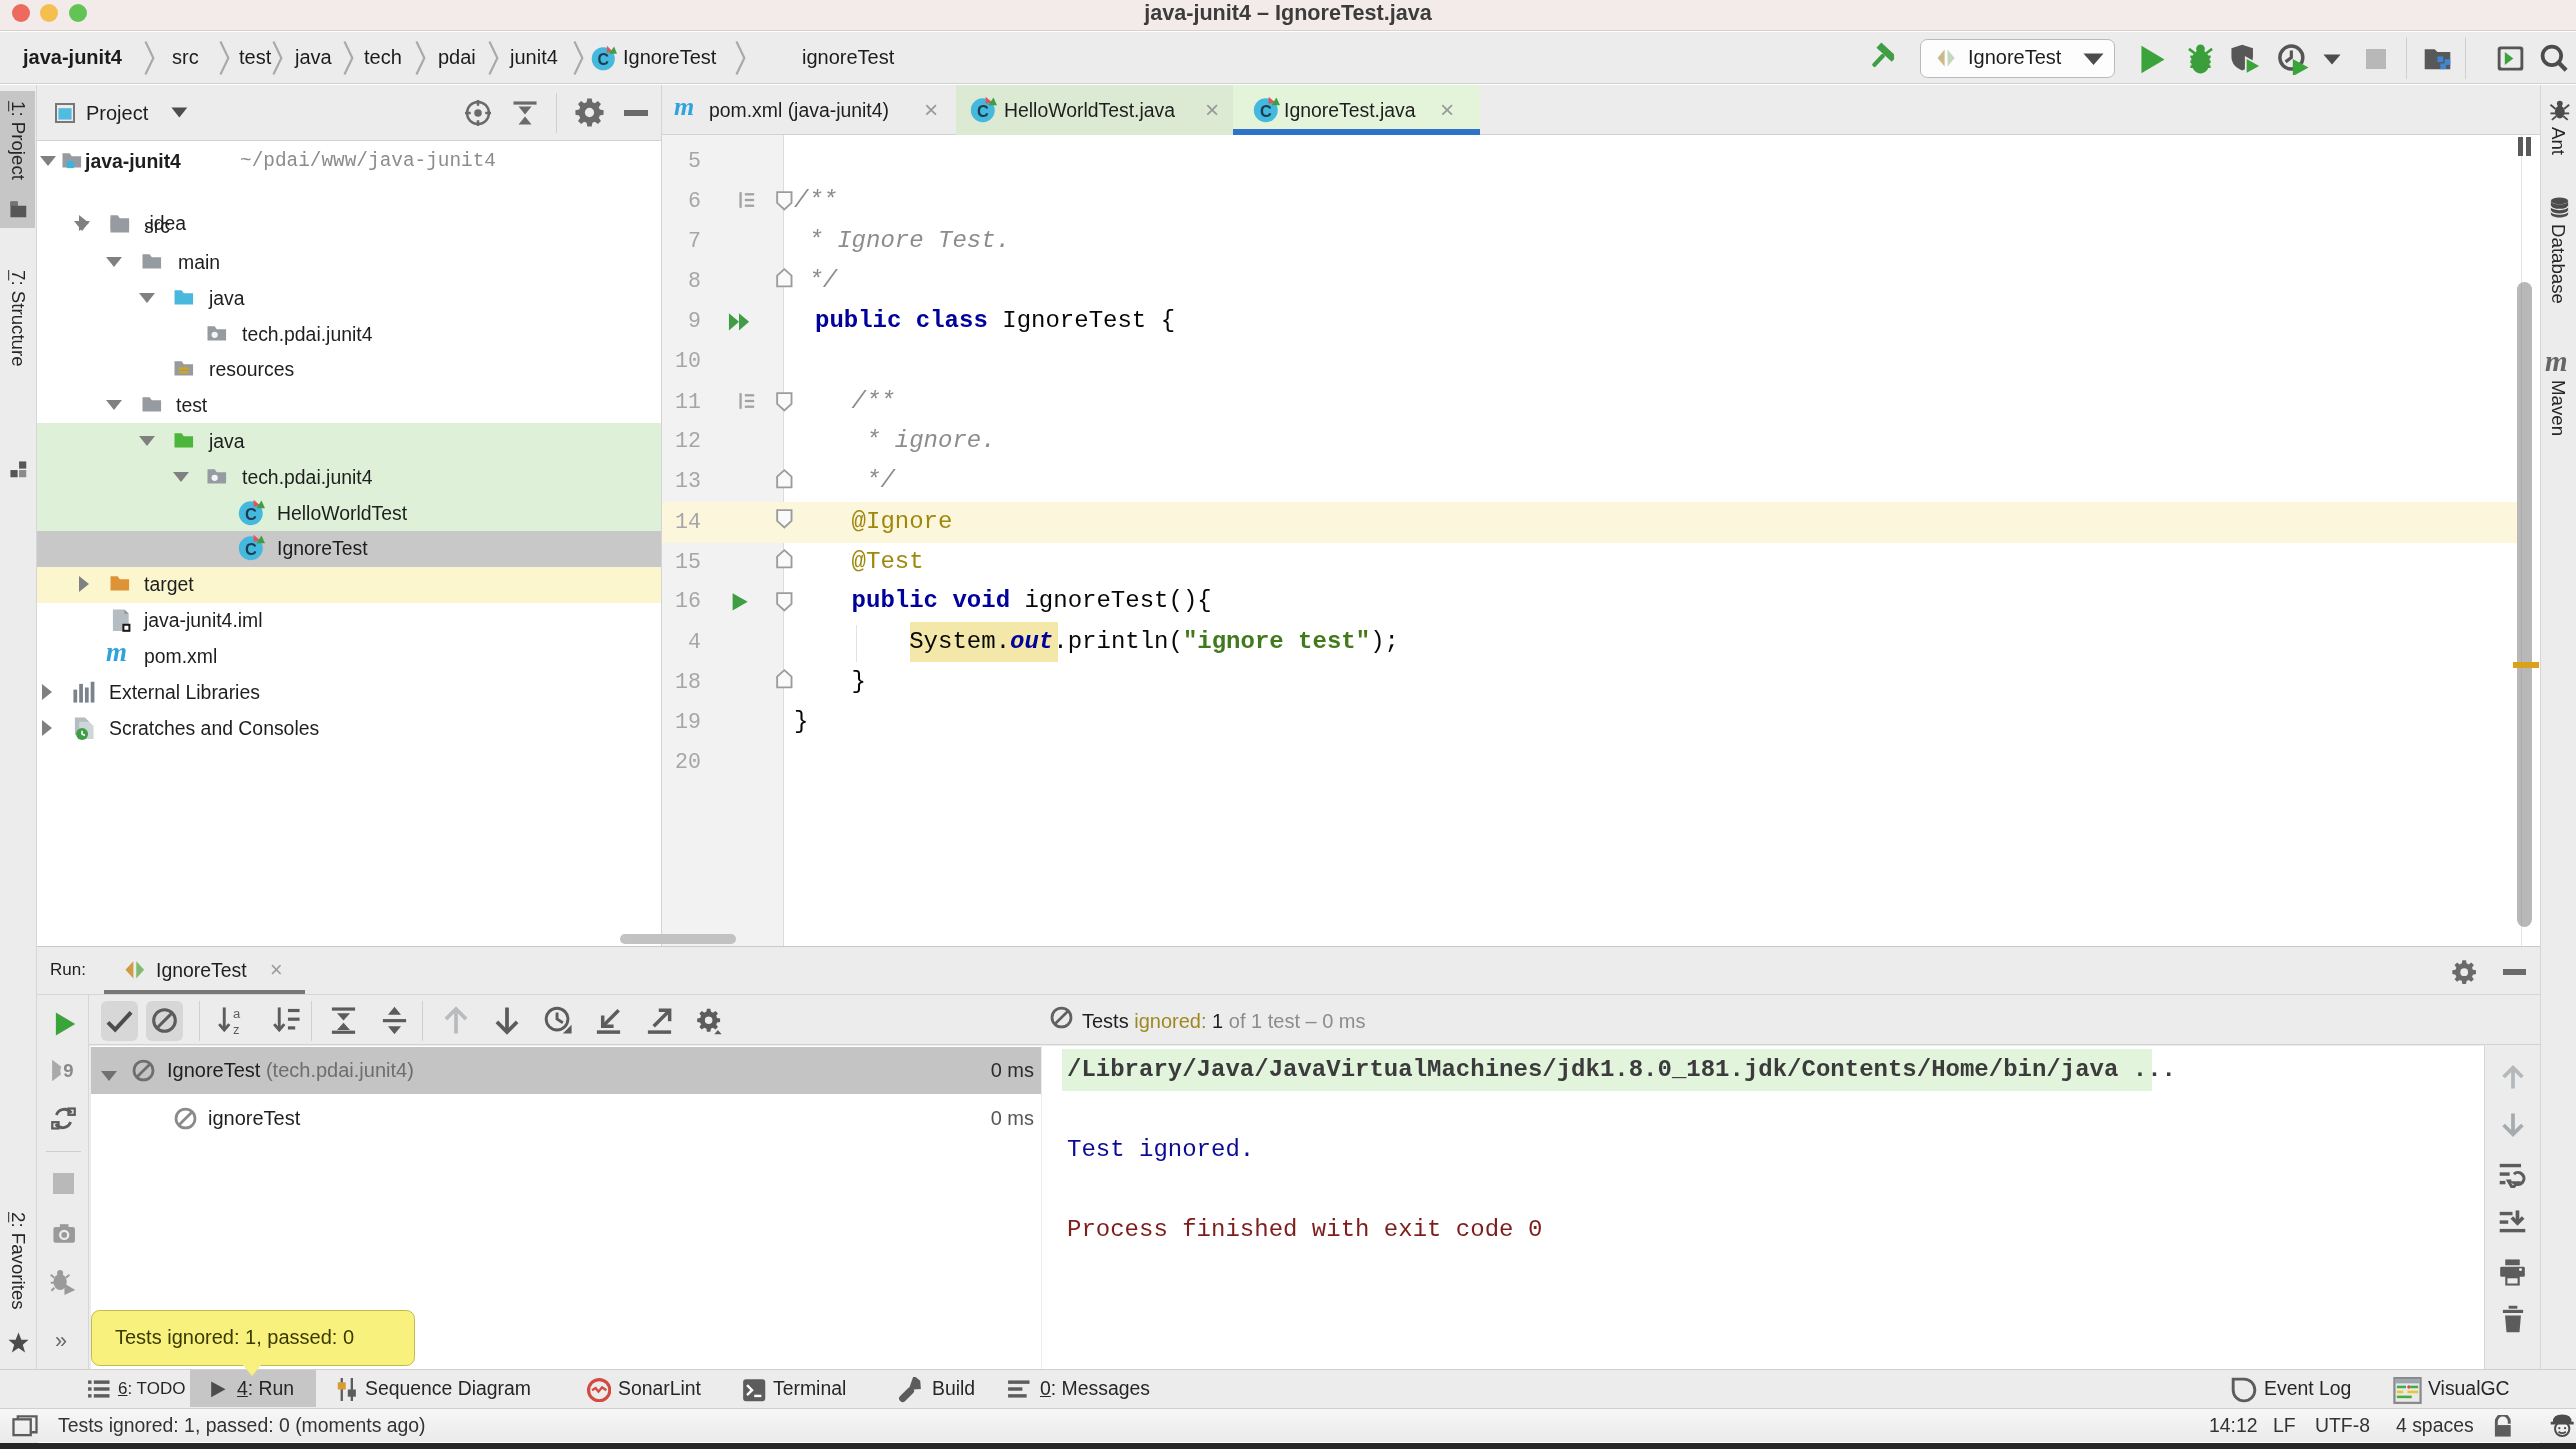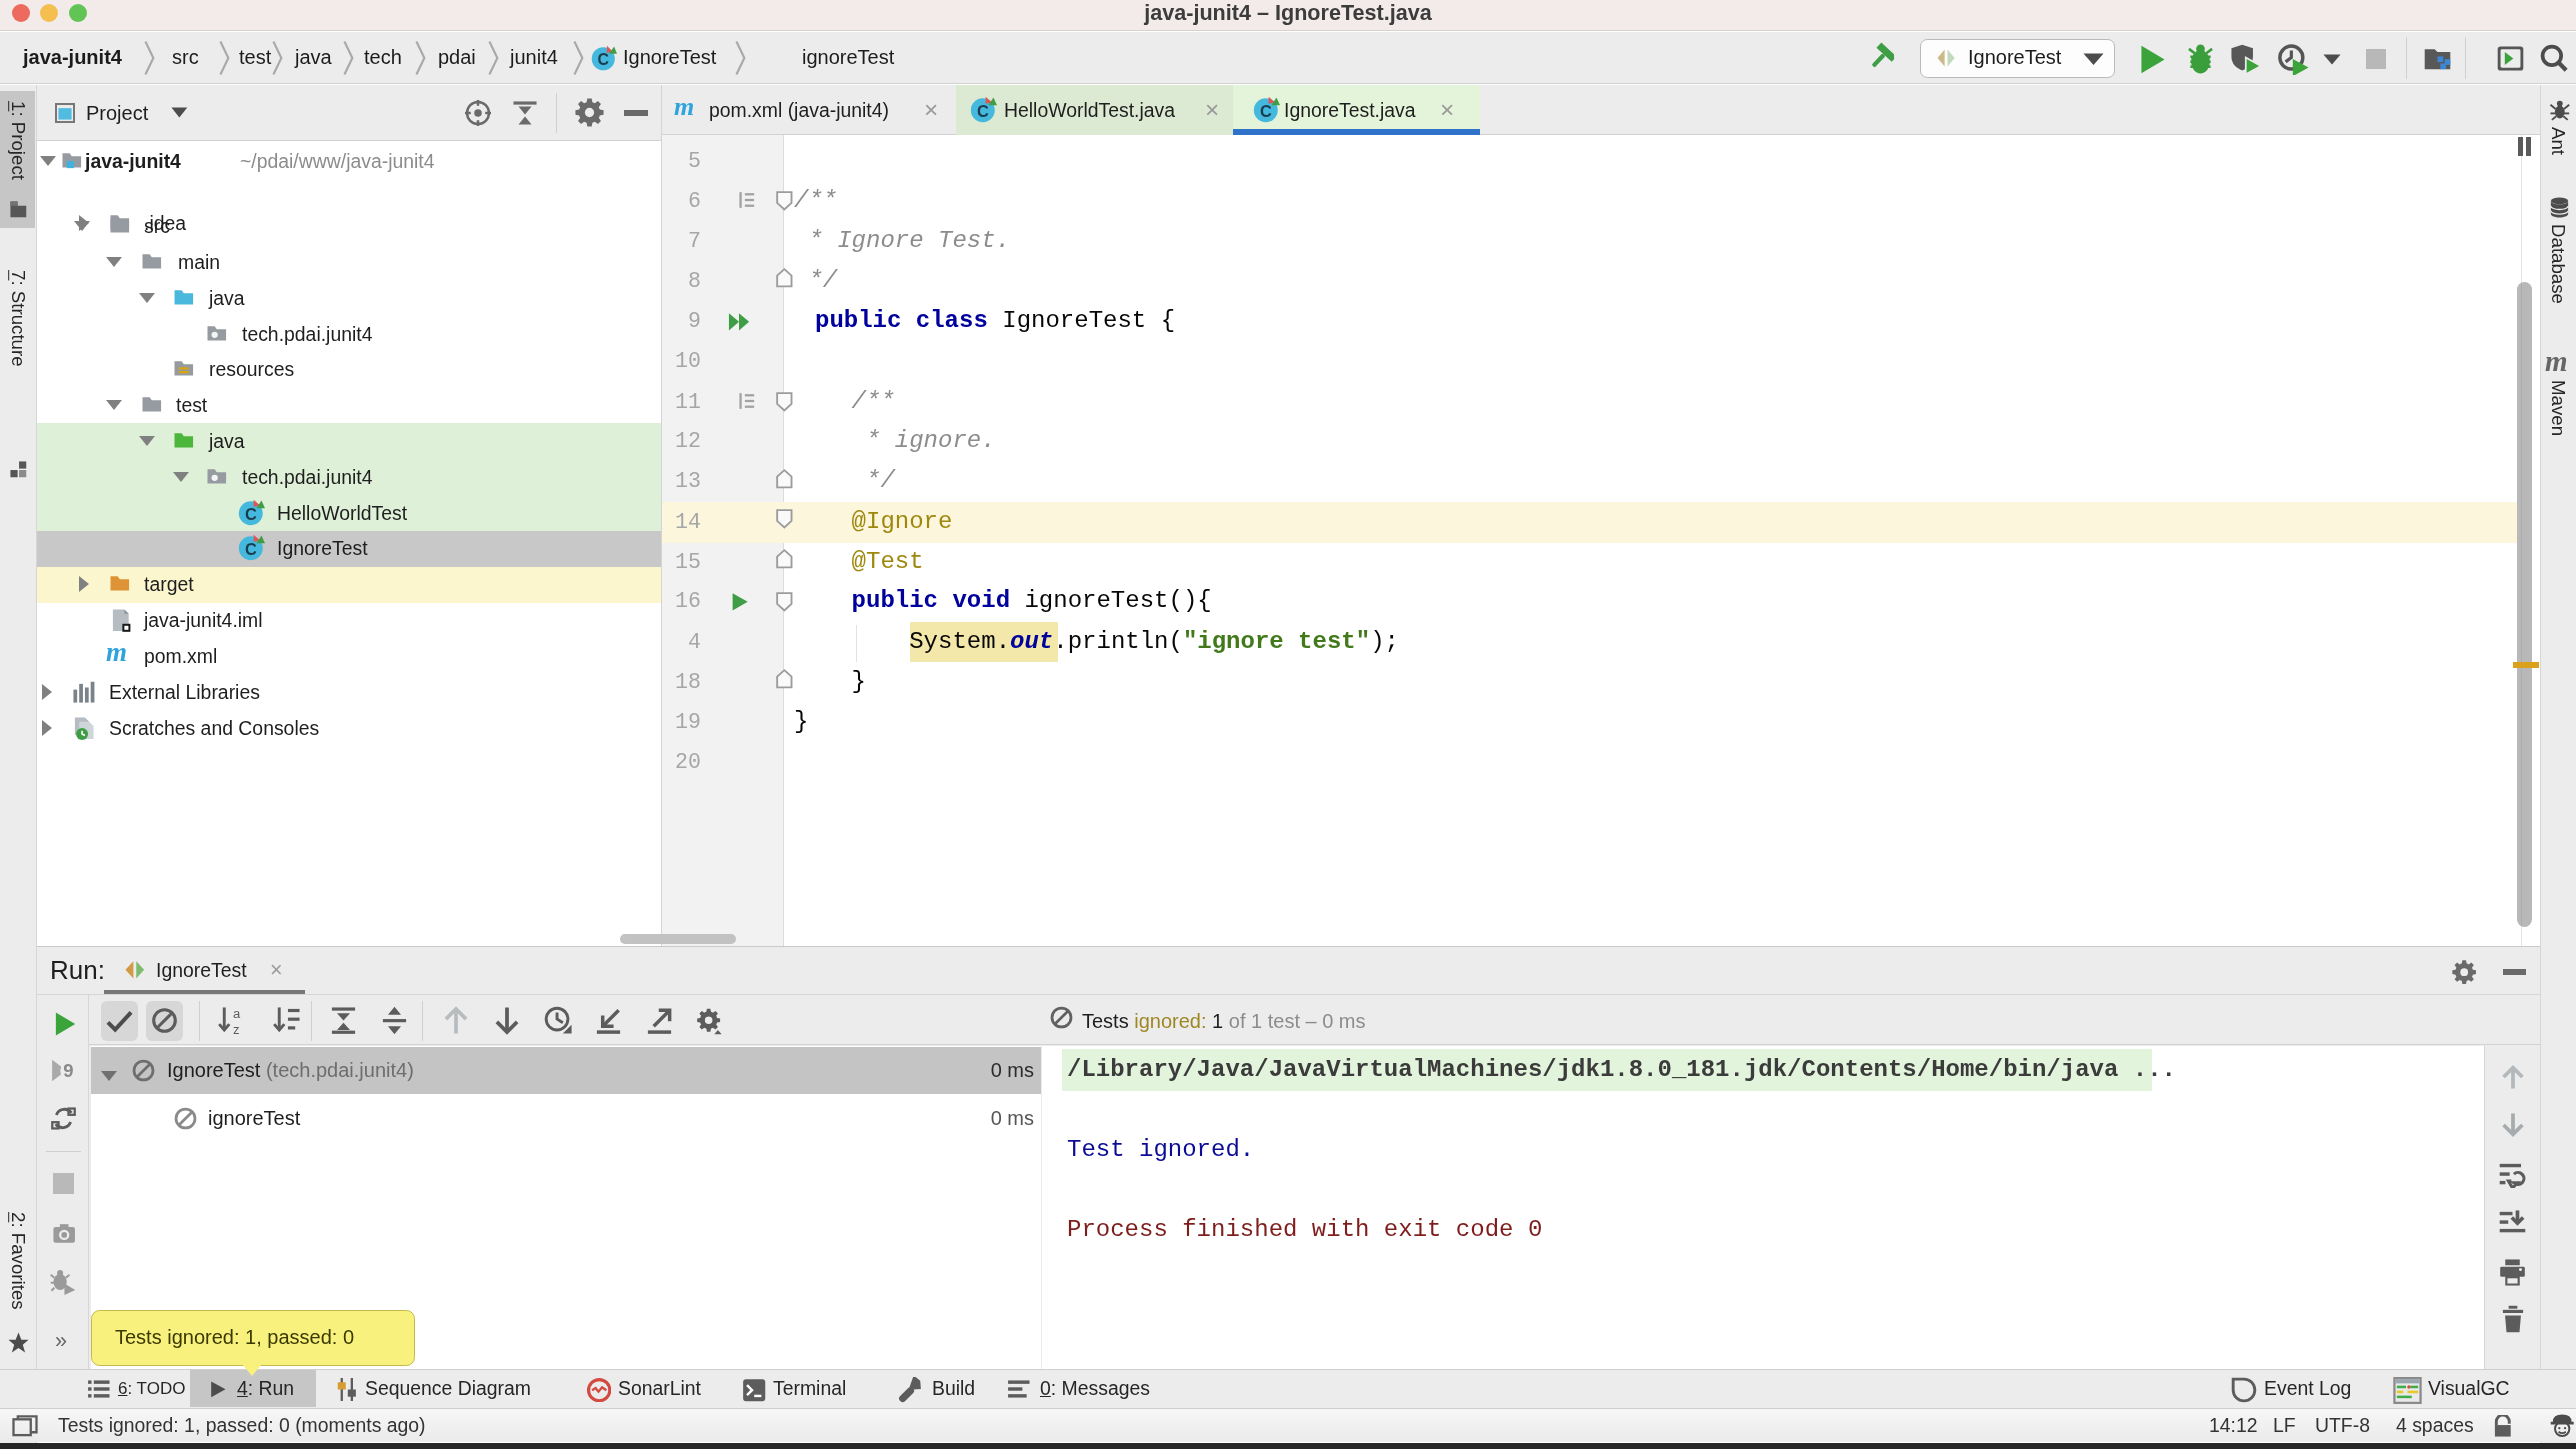--- a/index.html
+++ b/index.html
@@ -249,21 +249,21 @@
   <div class="abs" style="left:0; top:426px; width:625px; height:36px; background:#fbf6cd;"></div>
 </div>
 <div id="treerows">
 <div class="abs trow" style="top:143px;">
       <span class="arr arrD" style="left:40px;"></span>
       <svg class="ticon" style="left:61px;" width="21.6" height="20" viewBox="0 0 15 14">
         <path d="M1 3 L6 3 L7.5 5 L14 5 L14 13 L1 13 Z" fill="#959ba1"></path>
         <rect x="4" y="8.4" width="5" height="5" fill="#3fb3dc"></rect>
       </svg>
       <b style="position:absolute; left:85px;">java-junit4</b>
-      <span class="gray" style="position:absolute; left:240px;">~/pdai/www/java-junit4</span>
+      <span class="gray" style="position:absolute; left:240px;font-family:Liberation Mono, monospace;">~/pdai/www/java-junit4</span>
     </div>
 <div class="abs trow" style="top:173px;margin-top:32px;">
       <span class="arr arrR" style="left:79px;"></span>
       <svg class="ticon" style="left:109px;" width="21.6" height="20" viewBox="0 0 15 14">
         <path d="M1 3 L6 3 L7.5 5 L14 5 L14 13 L1 13 Z" fill="#959ba1"></path>
       </svg>
       <span style="position:absolute; left:144px;">.idea</span>
     </div>
 <div class="abs trow" style="top:208px;">
       <span class="arr arrD" style="left:74px;"></span>
@@ -511,21 +511,21 @@
 <div class="abs runpanel"></div>
 <div class="abs runhead"></div>
 <div class="abs" style="left:37px; top:994px; width:2503px; height:1.4px; background:#d6d6d6;"></div>
 <div class="abs runtools"></div>
 <div class="abs vtool"></div>
 <div class="abs rtree"></div>
 <div class="abs console"></div>
 <div class="abs conicons"></div>
 <div id="runstuff">
 
-<div class="abs" style="left:50px; top:947px; height:46px; line-height:46px; font-size:26px;">Run:</div>
+<div class="abs" style="left:50px; top:947px; height:46px; line-height:46px; font-size:17px;">Run:</div>
 <svg class="abs" style="left:124px; top:959px;" width="21.6" height="21.6" viewBox="0 0 15 15">
       <path d="M6.5 1.5 L1 7.5 L6.5 13.5 Z" fill="#d29a43"></path>
       <path d="M8.5 1.5 L14 7.5 L8.5 13.5 Z" fill="#7fbb6e"></path>
     </svg>
 <div class="abs" style="left:156px; top:947px; height:46px; line-height:46px; font-size:19.4px;">IgnoreTest</div>
 <div class="abs" style="left:270px; top:947px; height:46px; line-height:46px; font-size:21.6px; color:#9a9a9a;">×</div>
 <div class="abs" style="left:104px; top:990px; width:201px; height:4.3px; background:#777;"></div>
 <svg class="abs" style="left:2452px; top:960px;" width="24.4" height="24.4" viewBox="0 0 20 20">
       <path fill="#6a6a6a" d="M19 11.5 L19 8.5 L16.4 8 A6.7 6.7 0 0 0 15.7 6.3 L17.2 4.2 L15.1 2.1 L13 3.6 A6.7 6.7 0 0 0 11.3 2.9 L10.8 0.3 L7.8 0.3 L7.3 2.9 A6.7 6.7 0 0 0 5.6 3.6 L3.5 2.1 L1.4 4.2 L2.9 6.3 A6.7 6.7 0 0 0 2.2 8 L-0.4 8.5 L-0.4 11.5 L2.2 12 A6.7 6.7 0 0 0 2.9 13.7 L1.4 15.8 L3.5 17.9 L5.6 16.4 A6.7 6.7 0 0 0 7.3 17.1 L7.8 19.7 L10.8 19.7 L11.3 17.1 A6.7 6.7 0 0 0 13 16.4 L15.1 17.9 L17.2 15.8 L15.7 13.7 A6.7 6.7 0 0 0 16.4 12 Z M9.3 13.2 A3.2 3.2 0 1 1 9.3 6.8 A3.2 3.2 0 0 1 9.3 13.2 Z" transform="translate(0.7,0)"></path>
     </svg>

